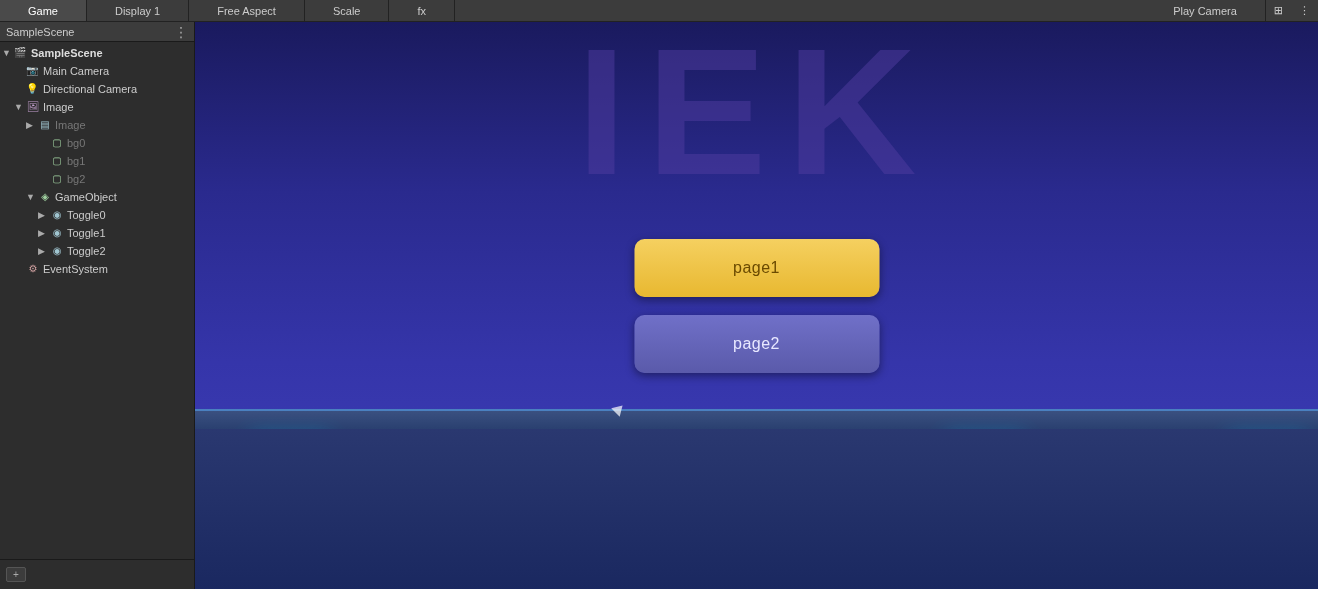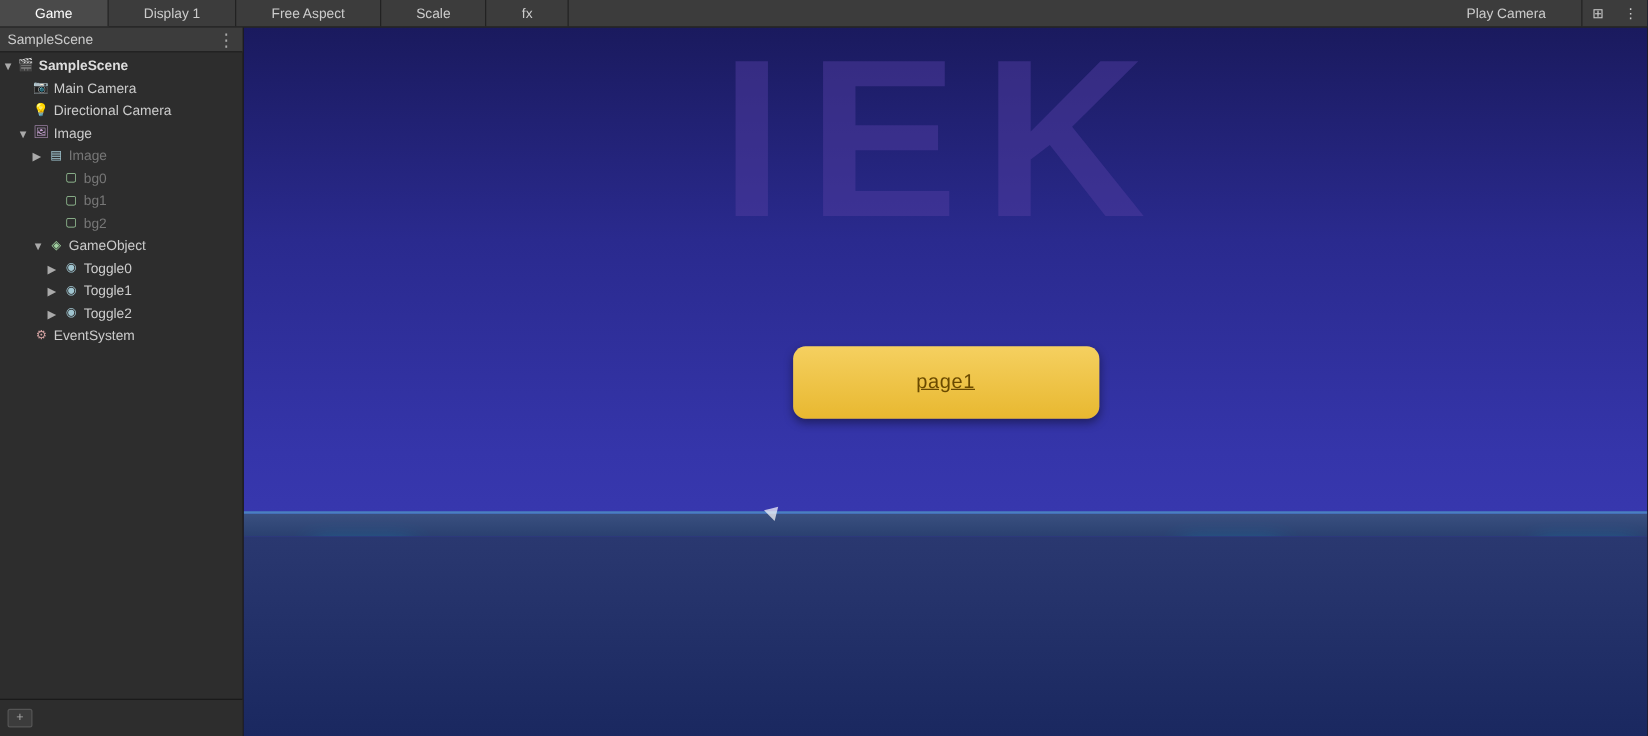--- a/index.html
+++ b/index.html
@@ -262,21 +262,20 @@
       height: 58px;
       border-radius: 10px;
       display: flex;
       align-items: center;
       justify-content: center;
       font-size: 16px;
       font-weight: 500;
       cursor: pointer;
       border: none;
       letter-spacing: 0.5px;
-      text-decoration: underline;
     }
 
     .page-btn-1 {
       background: linear-gradient(180deg, #f5d060 0%, #e8b830 100%);
       color: #6a4a00;
       box-shadow: 0 3px 8px rgba(0,0,0,0.4);
     }
 
     .page-btn-2 {
       background: linear-gradient(180deg, #7070c8 0%, #5a5aaa 100%);
@@ -469,20 +468,21 @@
 
           <div class="glow-bar glow-bar-left"></div>
           <div class="glow-bar glow-bar-center"></div>
           <div class="glow-bar glow-bar-right"></div>
         </div>
         <div class="floor-main"></div>
       </div>
 
       <div class="page-buttons">
         <button class="page-btn page-btn-1">page1</button>
+        <button class="page-btn page-btn-2">page2</button>
       </div>
 
       <div class="cursor-arrow"></div>
 
     </div>
   </div>
 
 </div>
 
 </body></html>

